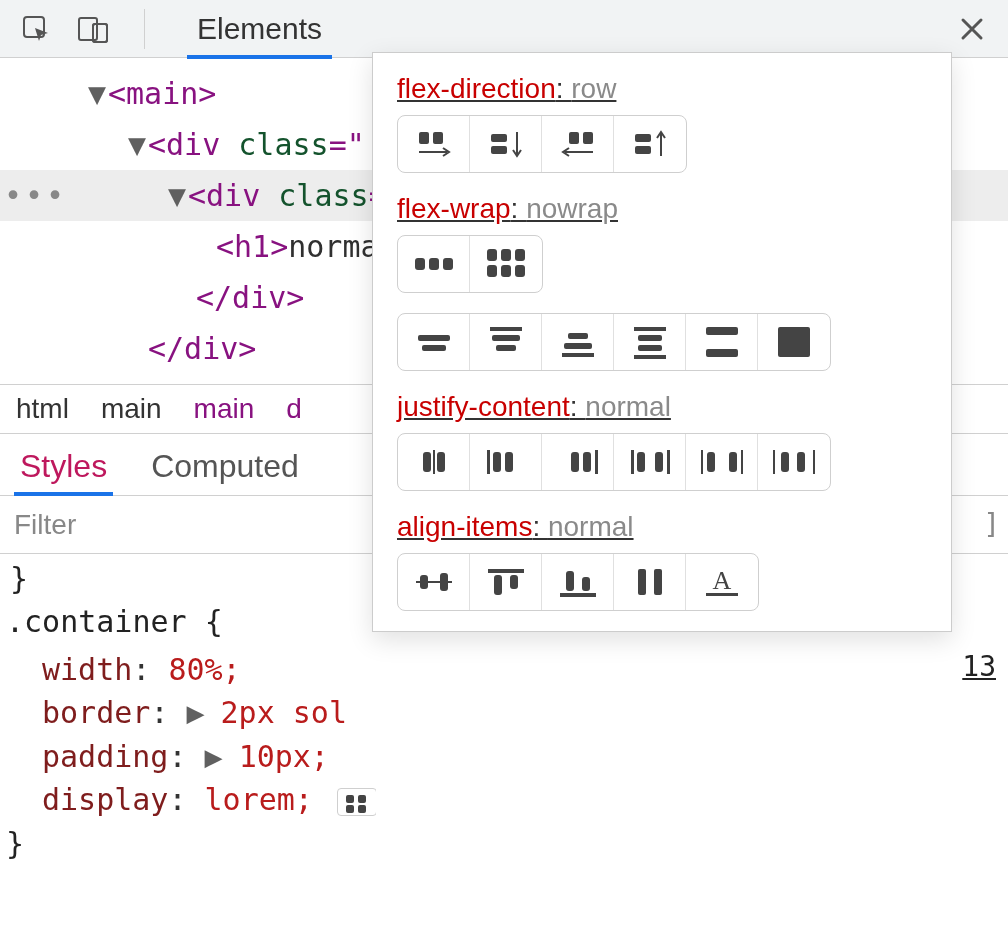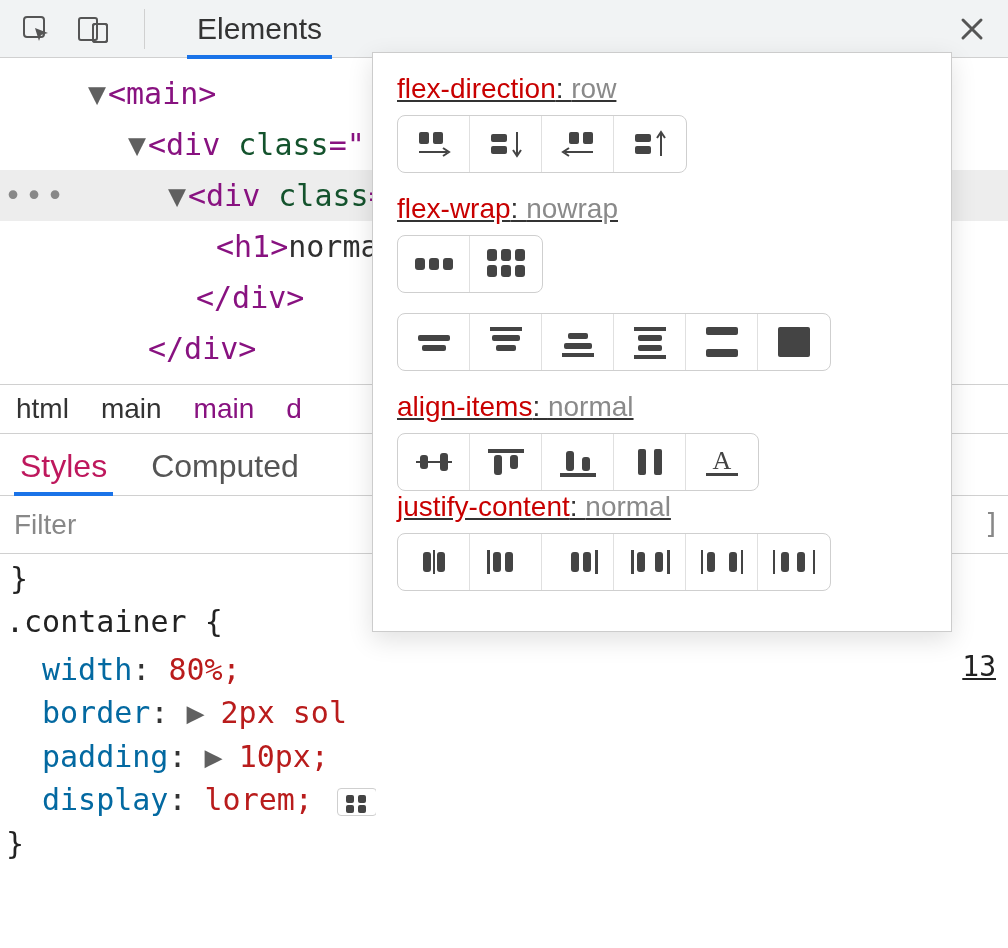--- a/index.html
+++ b/index.html
@@ -37,21 +37,21 @@
 
   .filterbar { display:flex; align-items:center; border-bottom:1px solid #d0d0d0; height:58px; padding:0 8px 0 14px; color:#888; font-size:28px; }
   .filter-input { flex:1; color:#888; }
   .filter-end { margin-left:auto; font-family: monospace; }
 
   
   .cssrules { padding:10px 6px 0 6px; font-family: ui-monospace, Menlo, monospace; font-size:30px; line-height:1.45; }
   .sel { color:#222; }
   .propbox { padding-top:4px; padding-left:36px; max-width:370px; overflow:hidden; }
   .propline { white-space:nowrap; }
-  .propname { color:#0369a1; }
+  .propname { color:#7f1d1d; }
   .propval  { color:#b91c1c; }
   .tri { color:#606060; display:inline-block; width:16px; }
   .flexbadge { display:inline-block; width:40px; height:28px; border:1px solid #cfcfcf; border-radius:4px; vertical-align:middle; margin-left:6px; position:relative; }
   .flexbadge:before, .flexbadge:after { content:""; position:absolute; background:#444; width:8px; height:8px; border-radius:2px; top:6px; }
   .flexbadge:before { left:8px; }
   .flexbadge:after  { left:20px; }
   .flexbadge .b3 { position:absolute; background:#444; width:8px; height:8px; border-radius:2px; top:16px; left:8px; }
   .flexbadge .b4 { position:absolute; background:#444; width:8px; height:8px; border-radius:2px; top:16px; left:20px; }
 
   .line13 { position:absolute; right:12px; top:650px; font-family: monospace; font-size:28px; text-decoration:underline; color:#222; }
@@ -258,59 +258,20 @@
             </svg>
           </div>
         <div class="tbtn" data-name="align-content-stretch">
             <svg width="40" height="34">
               <rect x="4" y="2" width="32" height="30" rx="2" fill="#444"></rect>
             </svg>
           </div>
       </div>
     </div>
 
-    <div class="fprop" style="margin-bottom:0" data-name="align-items-group">
-      <div class="fprop-title"><span class="fprop-name" data-name="align-items-name">align-items</span><span>: </span><span class="fprop-val" data-name="align-items-value">normal</span></div>
-      <div class="btnrow">
-        <div class="tbtn" data-name="align-items-center">
-            <svg width="44" height="34">
-              <rect x="8" y="10" width="8" height="14" rx="3" fill="#444"></rect>
-              <rect x="4" y="16" width="36" height="2" fill="#444"></rect>
-              <rect x="28" y="8" width="8" height="18" rx="3" fill="#444"></rect>
-            </svg>
-          </div>
-        <div class="tbtn" data-name="align-items-flex-start">
-            <svg width="44" height="34">
-              <rect x="4" y="4" width="36" height="4" fill="#444"></rect>
-              <rect x="10" y="10" width="8" height="20" rx="3" fill="#444"></rect>
-              <rect x="26" y="10" width="8" height="14" rx="3" fill="#444"></rect>
-            </svg>
-          </div>
-        <div class="tbtn" data-name="align-items-flex-end">
-            <svg width="44" height="34">
-              <rect x="10" y="6" width="8" height="20" rx="3" fill="#444"></rect>
-              <rect x="26" y="12" width="8" height="14" rx="3" fill="#444"></rect>
-              <rect x="4" y="28" width="36" height="4" fill="#444"></rect>
-            </svg>
-          </div>
-        <div class="tbtn" data-name="align-items-stretch">
-            <svg width="44" height="34">
-              <rect x="10" y="4" width="8" height="26" rx="2" fill="#444"></rect>
-              <rect x="26" y="4" width="8" height="26" rx="2" fill="#444"></rect>
-            </svg>
-          </div>
-        <div class="tbtn" data-name="align-items-baseline">
-            <svg width="44" height="34">
-              <text x="22" y="24" text-anchor="middle" font-family="serif" font-size="26" fill="#444">A</text>
-              <rect x="6" y="28" width="32" height="3" fill="#444"></rect>
-            </svg>
-          </div>
-      </div>
-    </div>
-
     <div class="fprop" data-name="justify-content-group">
       <div class="fprop-title"><span class="fprop-name" data-name="justify-content-name">justify-content</span><span>: </span><span class="fprop-val" data-name="justify-content-value">normal</span></div>
       <div class="btnrow">
         <div class="tbtn" data-name="justify-content-center">
             <svg width="46" height="32">
               <rect x="12" y="6" width="8" height="20" rx="3" fill="#444"></rect>
               <rect x="22" y="4" width="2" height="24" fill="#444"></rect>
               <rect x="26" y="6" width="8" height="20" rx="3" fill="#444"></rect>
             </svg>
           </div>
@@ -348,15 +309,54 @@
             <svg width="46" height="32">
               <rect x="2" y="4" width="2" height="24" fill="#444"></rect>
               <rect x="10" y="6" width="8" height="20" rx="3" fill="#444"></rect>
               <rect x="26" y="6" width="8" height="20" rx="3" fill="#444"></rect>
               <rect x="42" y="4" width="2" height="24" fill="#444"></rect>
             </svg>
           </div>
       </div>
     </div>
 
+    <div class="fprop" style="margin-bottom:0" data-name="align-items-group">
+      <div class="fprop-title"><span class="fprop-name" data-name="align-items-name">align-items</span><span>: </span><span class="fprop-val" data-name="align-items-value">normal</span></div>
+      <div class="btnrow">
+        <div class="tbtn" data-name="align-items-center">
+            <svg width="44" height="34">
+              <rect x="8" y="10" width="8" height="14" rx="3" fill="#444"></rect>
+              <rect x="4" y="16" width="36" height="2" fill="#444"></rect>
+              <rect x="28" y="8" width="8" height="18" rx="3" fill="#444"></rect>
+            </svg>
+          </div>
+        <div class="tbtn" data-name="align-items-flex-start">
+            <svg width="44" height="34">
+              <rect x="4" y="4" width="36" height="4" fill="#444"></rect>
+              <rect x="10" y="10" width="8" height="20" rx="3" fill="#444"></rect>
+              <rect x="26" y="10" width="8" height="14" rx="3" fill="#444"></rect>
+            </svg>
+          </div>
+        <div class="tbtn" data-name="align-items-flex-end">
+            <svg width="44" height="34">
+              <rect x="10" y="6" width="8" height="20" rx="3" fill="#444"></rect>
+              <rect x="26" y="12" width="8" height="14" rx="3" fill="#444"></rect>
+              <rect x="4" y="28" width="36" height="4" fill="#444"></rect>
+            </svg>
+          </div>
+        <div class="tbtn" data-name="align-items-stretch">
+            <svg width="44" height="34">
+              <rect x="10" y="4" width="8" height="26" rx="2" fill="#444"></rect>
+              <rect x="26" y="4" width="8" height="26" rx="2" fill="#444"></rect>
+            </svg>
+          </div>
+        <div class="tbtn" data-name="align-items-baseline">
+            <svg width="44" height="34">
+              <text x="22" y="24" text-anchor="middle" font-family="serif" font-size="26" fill="#444">A</text>
+              <rect x="6" y="28" width="32" height="3" fill="#444"></rect>
+            </svg>
+          </div>
+      </div>
+    </div>
+
   </div>
 
 </div>
 
 </body></html>

